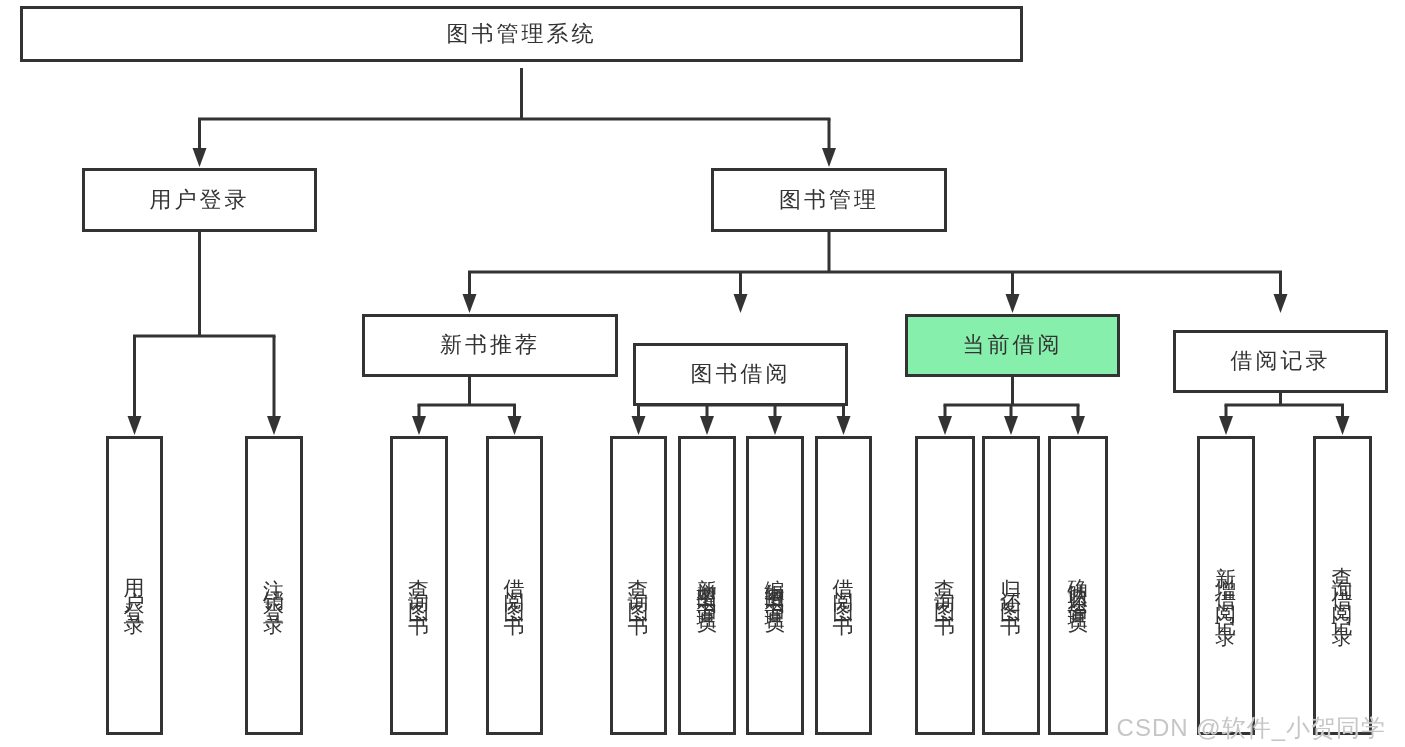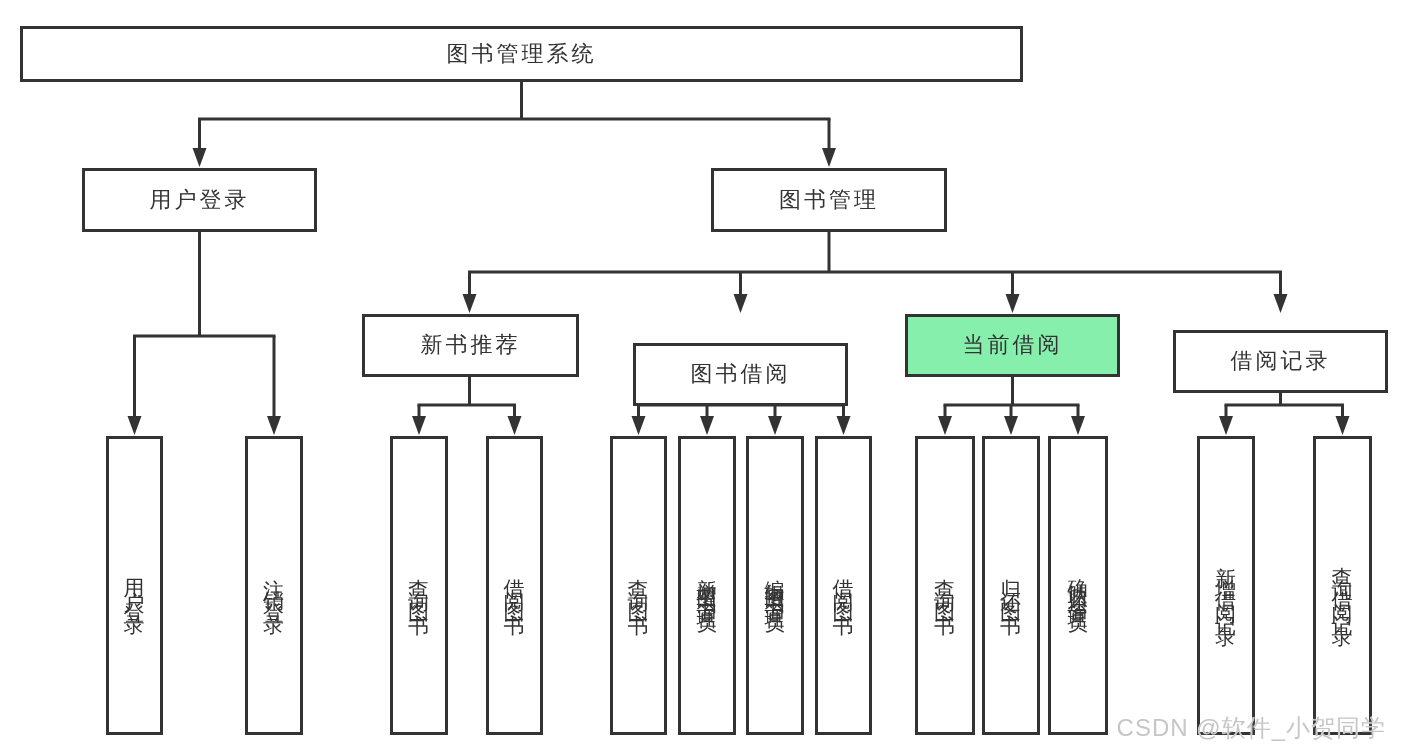--- a/index.html
+++ b/index.html
@@ -117,30 +117,30 @@
       <g>
         <line x1="1280.5" y1="376" x2="1280.5" y2="405" stroke="#333333" stroke-width="3"></line>
         <line x1="1224.5" y1="405" x2="1344" y2="405" stroke="#333333" stroke-width="3"></line>
         <line x1="1226" y1="405" x2="1226" y2="420" stroke="#333333" stroke-width="3"></line>
         <polygon points="1219,416 1233,416 1226,435" fill="#333333"></polygon>
         <line x1="1342.5" y1="405" x2="1342.5" y2="420" stroke="#333333" stroke-width="3"></line>
         <polygon points="1335.5,416 1349.5,416 1342.5,435" fill="#333333"></polygon>
       </g>
     </svg>
   <div id="nodes">
-      <div class="node" style="left: 20px; top: 26px; width: 1003px; height: 56px; border-color: rgb(51, 51, 51); background: rgb(255, 255, 255);">
+      <div class="node" style="left: 20px; top: 6px; width: 1003px; height: 56px; border-color: rgb(51, 51, 51); background: rgb(255, 255, 255);">
         <span class="node-label" style="color: rgb(51, 51, 51);">图书管理系统</span>
       </div>
       <div class="node" style="left: 82px; top: 168px; width: 235px; height: 64px; border-color: rgb(51, 51, 51); background: rgb(255, 255, 255);">
         <span class="node-label" style="color: rgb(51, 51, 51);">用户登录</span>
       </div>
       <div class="node" style="left: 711px; top: 168px; width: 236px; height: 64px; border-color: rgb(51, 51, 51); background: rgb(255, 255, 255);">
         <span class="node-label" style="color: rgb(51, 51, 51);">图书管理</span>
       </div>
-      <div class="node" style="left: 362px; top: 314px; width: 217px; height: 63px; border-color: rgb(51, 51, 51); background: rgb(255, 255, 255);">
+      <div class="node" style="left: 362px; top: 314px; width: 256px; height: 63px; border-color: rgb(51, 51, 51); background: rgb(255, 255, 255);">
         <span class="node-label" style="color: rgb(51, 51, 51);">新书推荐</span>
       </div>
       <div class="node" style="left: 633px; top: 314px; width: 215px; height: 63px; border-color: rgb(51, 51, 51); background: rgb(255, 255, 255); margin-top: 29px;">
         <span class="node-label" style="color: rgb(51, 51, 51);">图书借阅</span>
       </div>
       <div class="node" style="left: 905px; top: 314px; width: 215px; height: 63px; border-color: rgb(51, 51, 51); background: #86efac;">
         <span class="node-label" style="color: rgb(51, 51, 51);">当前借阅</span>
       </div>
       <div class="node" style="left: 1173px; top: 330px; width: 215px; height: 63px; border-color: rgb(51, 51, 51); background: rgb(255, 255, 255);">
         <span class="node-label" style="color: rgb(51, 51, 51);">借阅记录</span>

